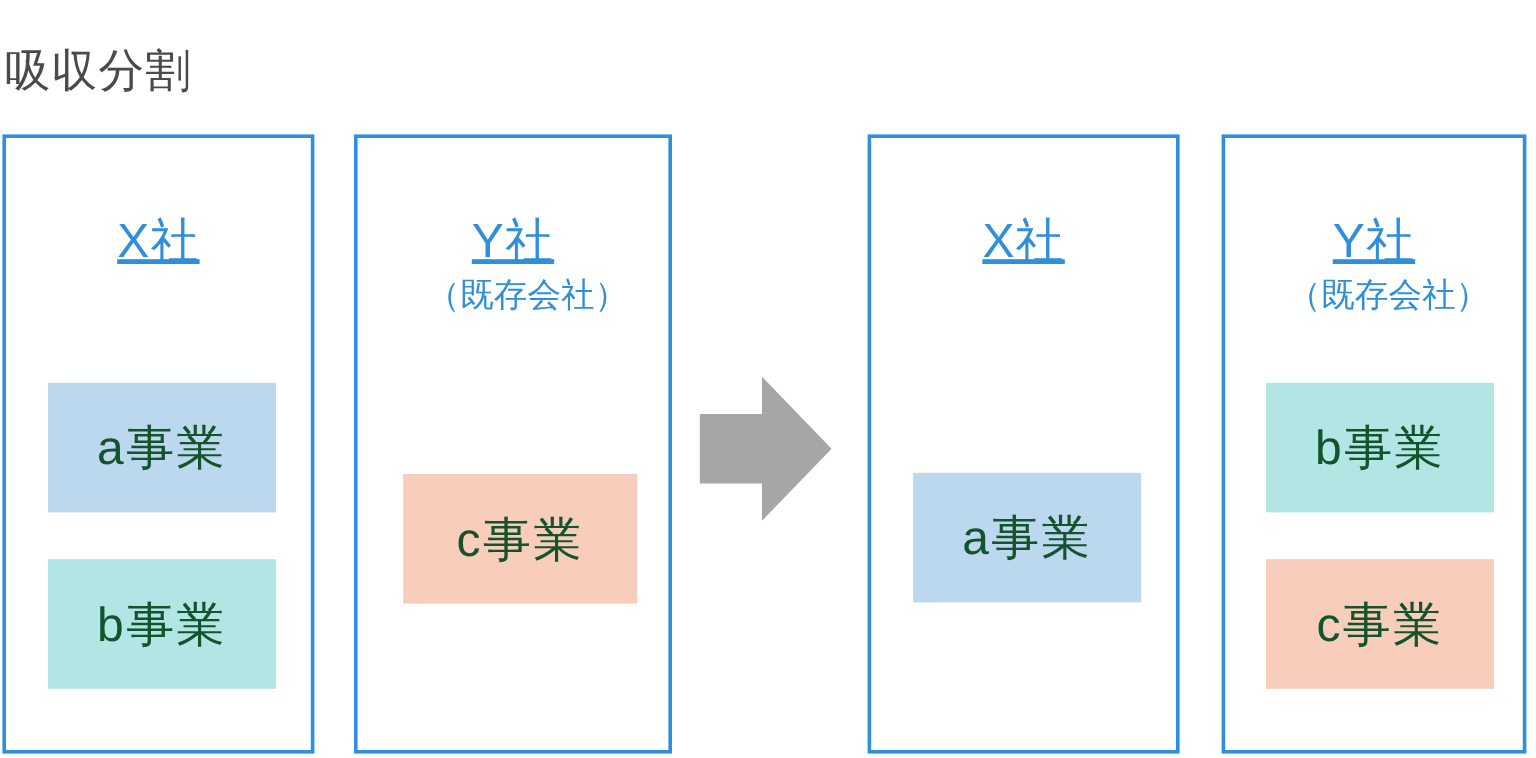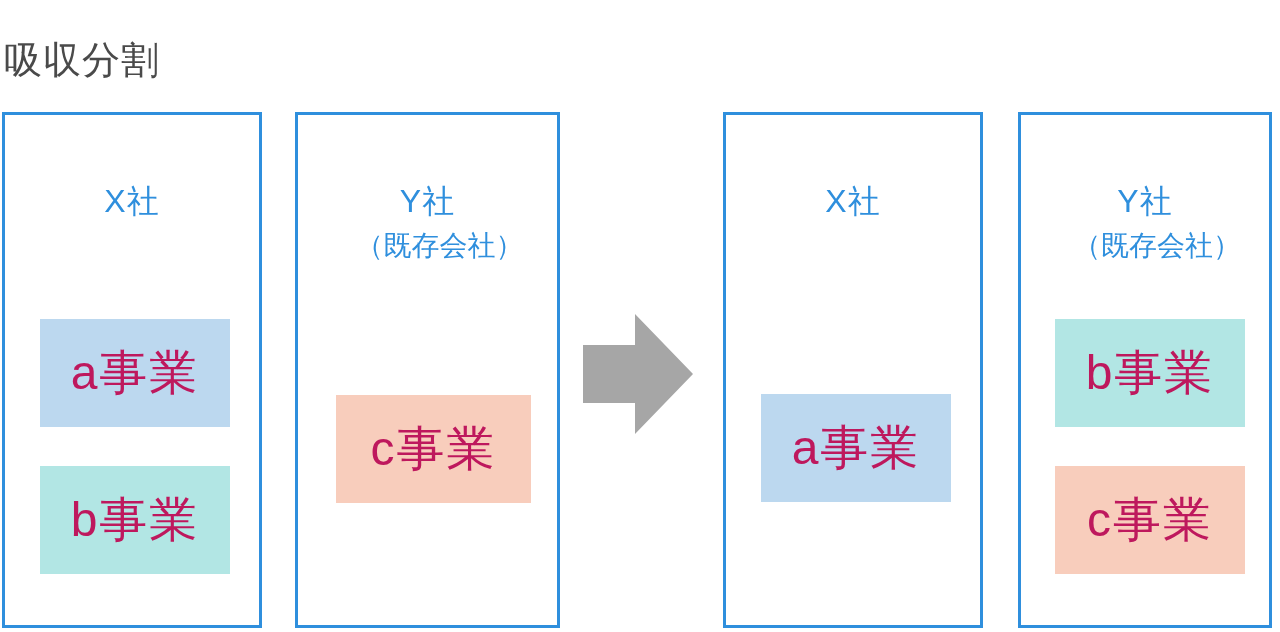--- a/index.html
+++ b/index.html
@@ -36,41 +36,42 @@
   }
 
   .box-header {
     position: absolute;
     left: 0;
     right: 0;
     text-align: center;
     color: #2f8fdd;
   }
   .box-name {
-    font-size: 32px;
+    font-size: 40px;
     line-height: 52px;
     letter-spacing: 1px;
     white-space: nowrap;
+    text-decoration: underline;
   }
   .box-subname {
     font-size: 28px;
     line-height: 38px;
     letter-spacing: 0px;
     white-space: nowrap;
     margin-left: 24px;
   }
 
   .unit-tag {
     position: absolute;
     box-sizing: border-box;
     display: flex;
     align-items: center;
     justify-content: center;
-    color: #be185d;
-    font-size: 48px;
+    color: #14532d;
+    font-size: 40px;
     letter-spacing: 2px;
     white-space: nowrap;
   }
 
   #transform-arrow {
     position: absolute;
     left: 583px;
     top: 314px;
     width: 110px;
     height: 120px;

